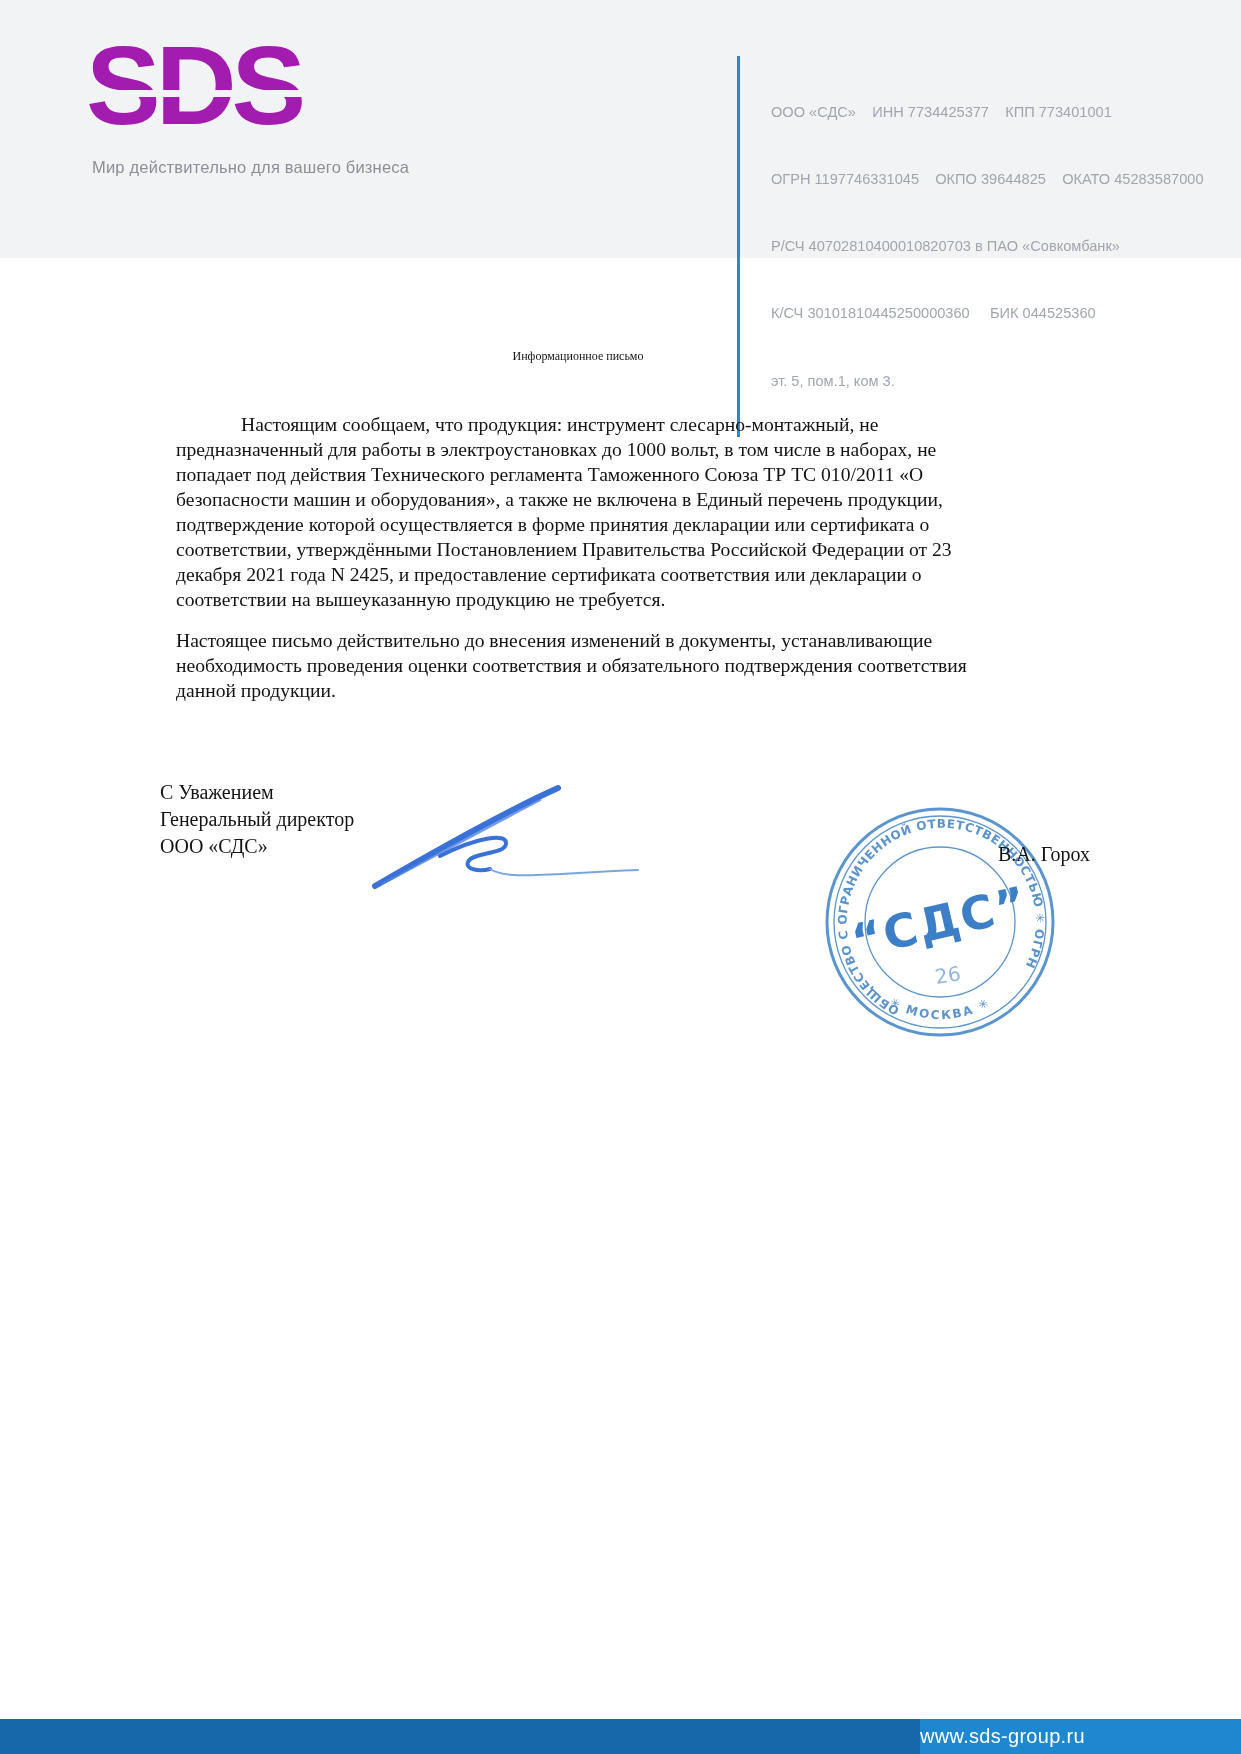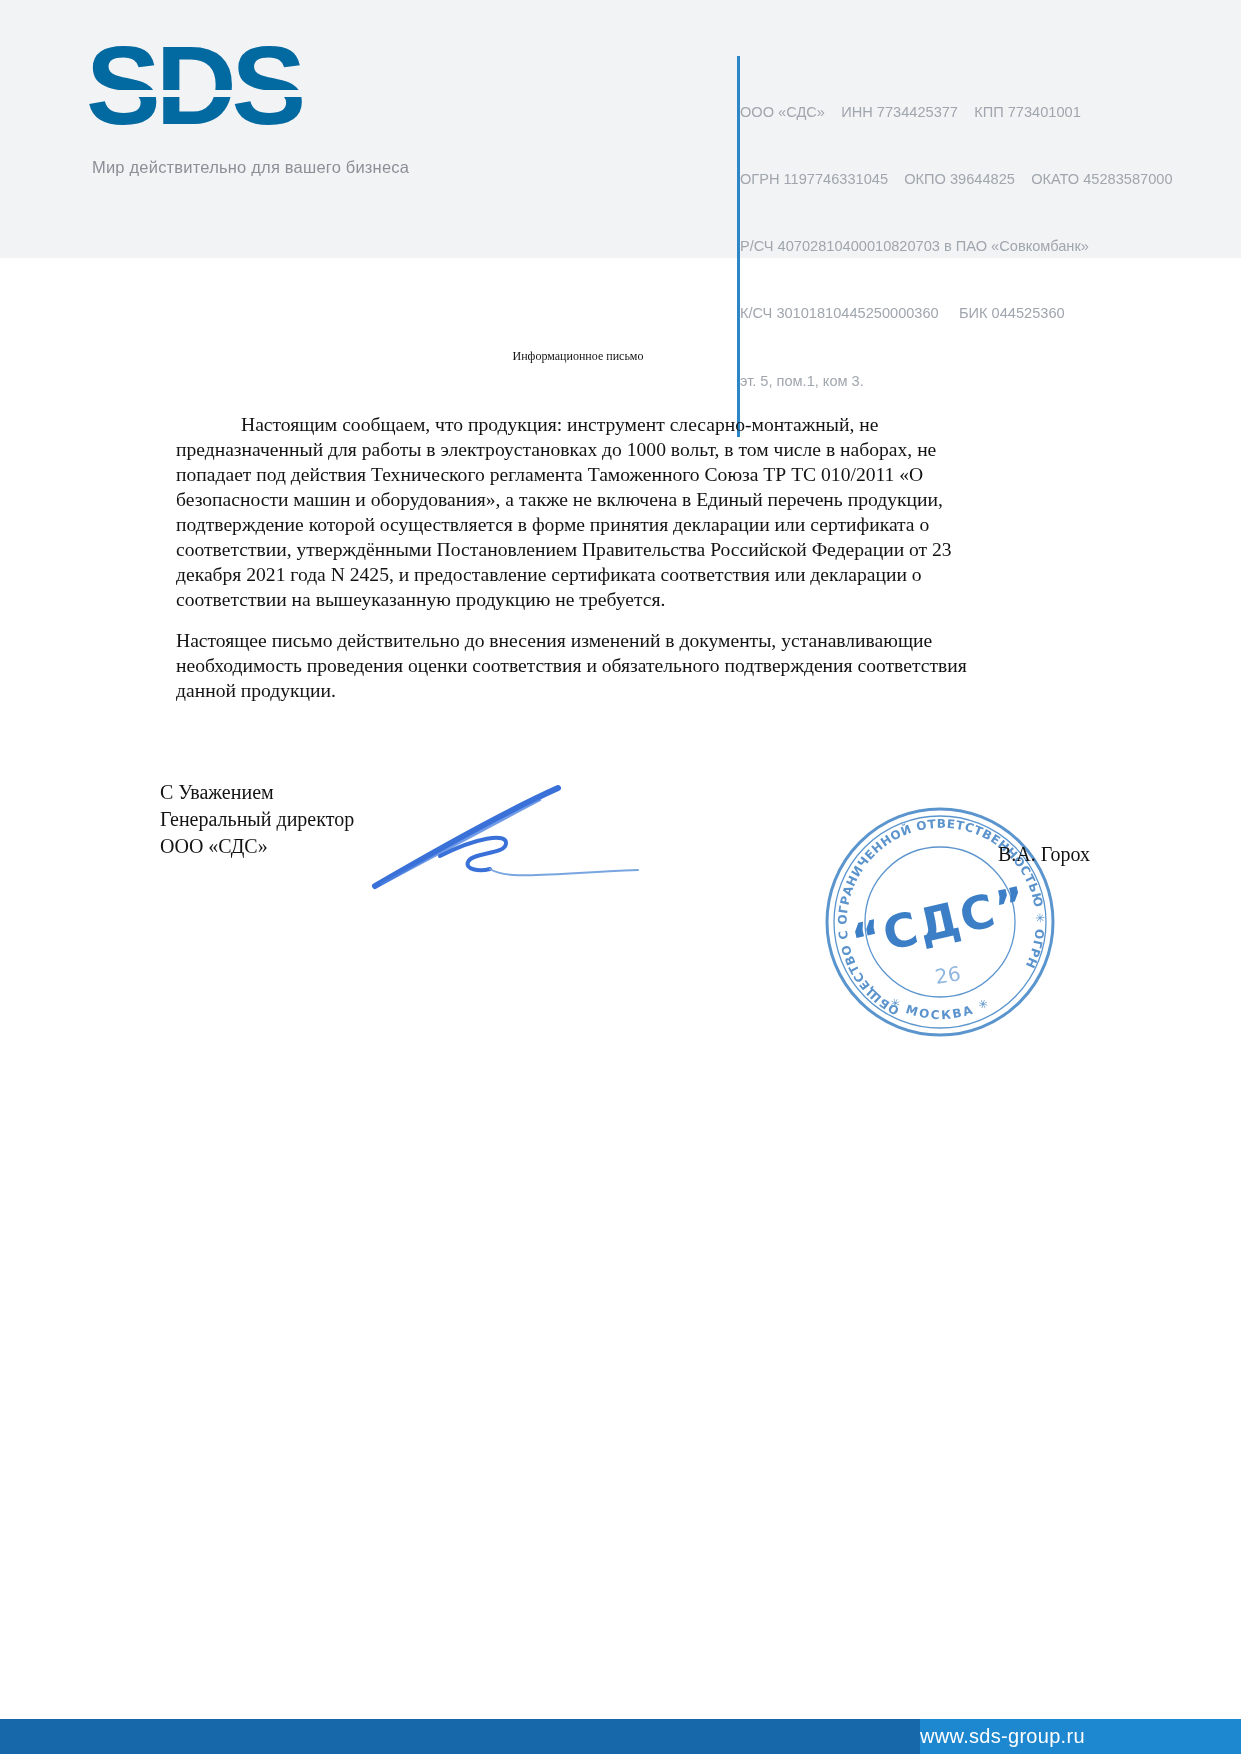--- a/index.html
+++ b/index.html
@@ -13,36 +13,36 @@
   }
   
   .head-band{
     position:absolute;left:0;top:0;width:1241px;height:258px;
     background:#f2f3f4;
   }
   .logo{
     position:absolute;left:86px;top:30px;
     font-family:"Liberation Sans", sans-serif;
     font-weight:bold;font-size:112px;line-height:112px;
-    letter-spacing:-5px;color:#0369a1;
+    letter-spacing:-5px;color:#a21caf;
     display:inline-block;
   }
   .logo .slit{
     position:absolute;left:-4px;right:-4px;top:60px;height:7px;
     background:#f2f3f4;
   }
   .tagline{
     position:absolute;left:92px;top:158px;
     font-family:"Liberation Sans", sans-serif;
     font-size:16.5px;color:#8b9097;letter-spacing:.2px;
   }
   .company-details{
     position:absolute;left:737px;top:56px;
     border-left:3px solid #2d86c7;
-    padding-left:0;
+    padding-left:31px;
     font-family:"Liberation Sans", sans-serif;
     font-size:14.6px;line-height:22.4px;color:#a0a6ae;
     white-space:pre;
   }
   
   .meta{
     position:absolute;right:234px;top:272px;
     text-align:right;font-size:20px;line-height:27px;
   }
   .title{

